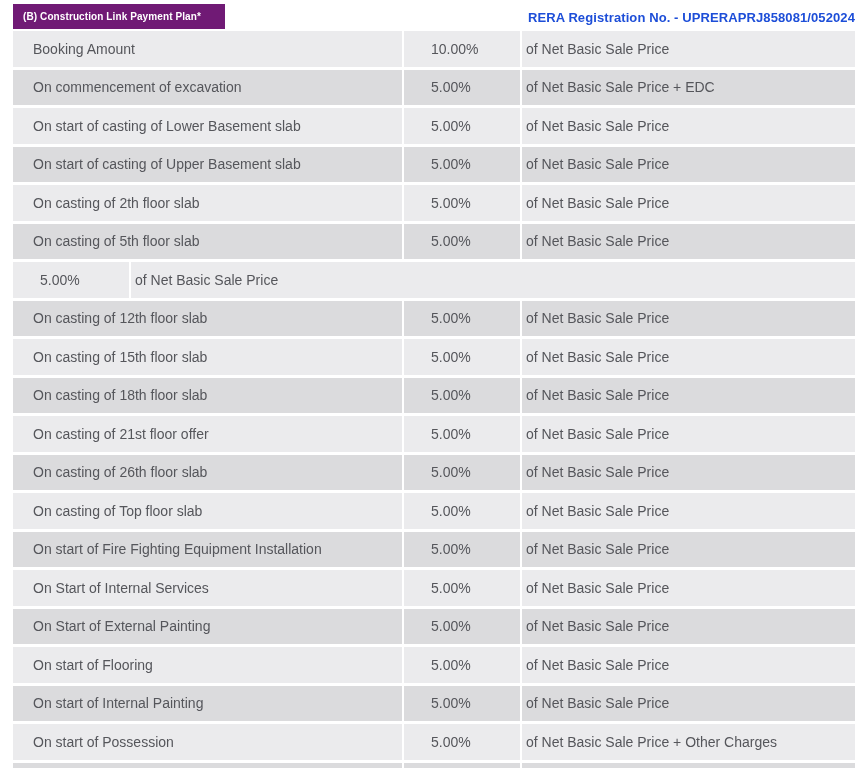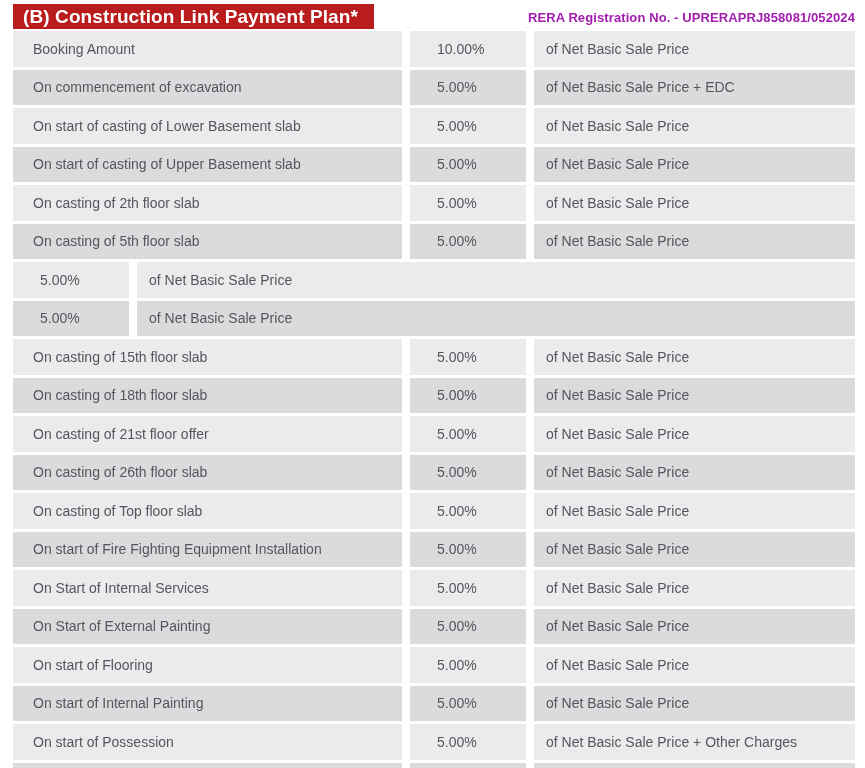--- a/index.html
+++ b/index.html
@@ -14,63 +14,63 @@
   }
   .header-area {
     position: absolute;
     left: 13px;
     top: 4px;
     width: 842px;
     height: 25px;
   }
   .title-bar {
     display: inline-block;
-    background: #b91c1c;
+    background: #701a75;
     color: #ffffff;
-    font-size: 19px;
+    font-size: 10px;
     font-weight: bold;
     line-height: 25px;
     height: 25px;
-    padding: 0 16px 0 10px;
+    padding: 0 24px 0 10px;
     letter-spacing: 0.1px;
   }
   .rera {
     position: absolute;
     right: 0;
     top: 0;
     height: 25px;
     line-height: 27px;
     font-size: 13px;
     font-weight: bold;
-    color: #a21caf;
+    color: #1d4ed8;
     letter-spacing: 0.1px;
   }
   .table {
     position: absolute;
     left: 13px;
     top: 31px;
     width: 842px;
   }
   .row {
     display: flex;
-    column-gap: 8px;
+    column-gap: 2px;
     height: 35.5px;
     margin-bottom: 3px;
   }
   .cell {
     display: flex;
     align-items: center;
     font-size: 14px;
     color: #55565b;
     background: #ebebed;
   }
   .row:nth-child(even) .cell { background: #dbdbdd; }
   .c1 { width: 389px; padding-left: 20px; }
   .c2 { width: 116px; padding-left: 27px; }
-  .c3 { flex: 1; padding-left: 12px; }
+  .c3 { flex: 1; padding-left: 4px; }
   .partial .cell { height: 35.5px; }
 </style>
 </head>
 <body>
 
 <div class="page">
 
   <div class="header-area">
     <div class="title-bar">(B) Construction Link Payment Plan*</div>
     <div class="rera">RERA Registration No. - UPRERAPRJ858081/052024</div>
@@ -106,20 +106,21 @@
     <div class="row">
       <div class="cell c1">On casting of 5th floor slab</div>
       <div class="cell c2">5.00%</div>
       <div class="cell c3">of Net Basic Sale Price</div>
     </div>
     <div class="row">
       <div class="cell c2">5.00%</div>
       <div class="cell c3">of Net Basic Sale Price</div>
     </div>
     <div class="row">
+      <div class="cell c1">On casting of 12th floor slab</div>
       <div class="cell c2">5.00%</div>
       <div class="cell c3">of Net Basic Sale Price</div>
     </div>
     <div class="row">
       <div class="cell c1">On casting of 15th floor slab</div>
       <div class="cell c2">5.00%</div>
       <div class="cell c3">of Net Basic Sale Price</div>
     </div>
     <div class="row">
       <div class="cell c1">On casting of 18th floor slab</div>

